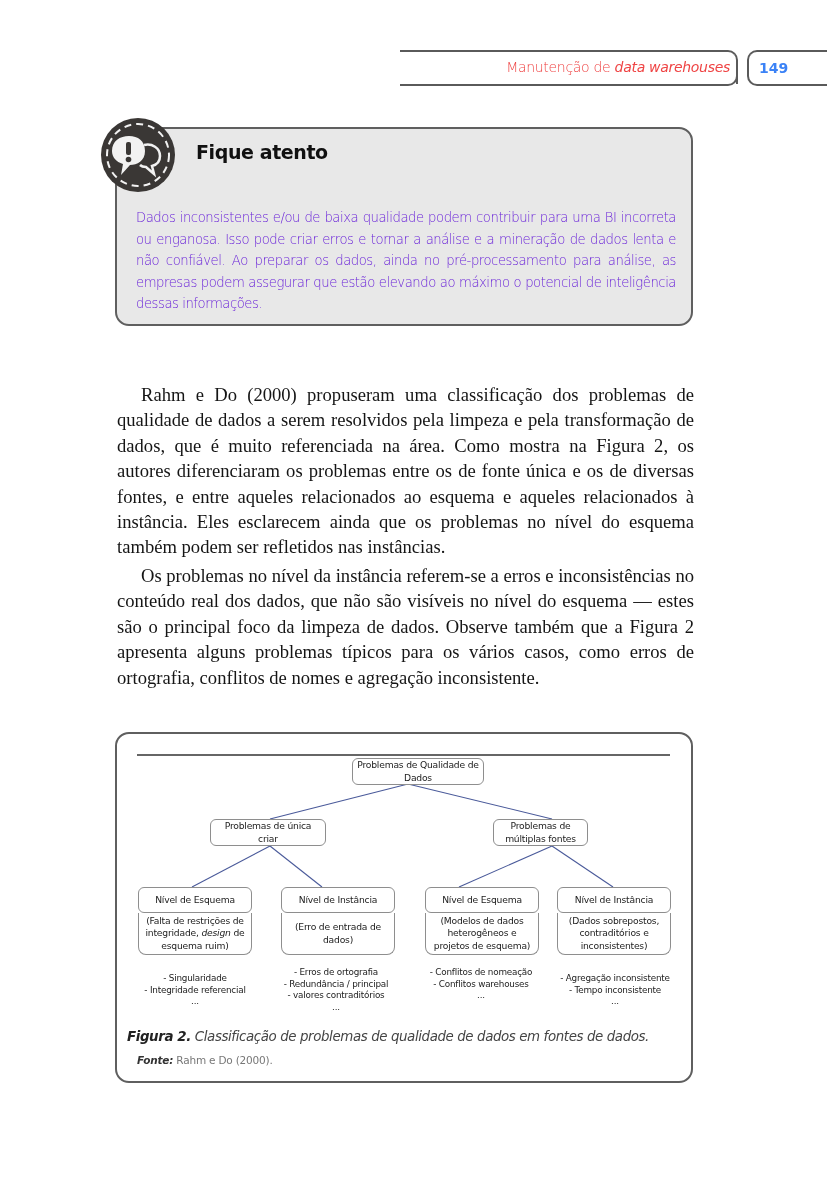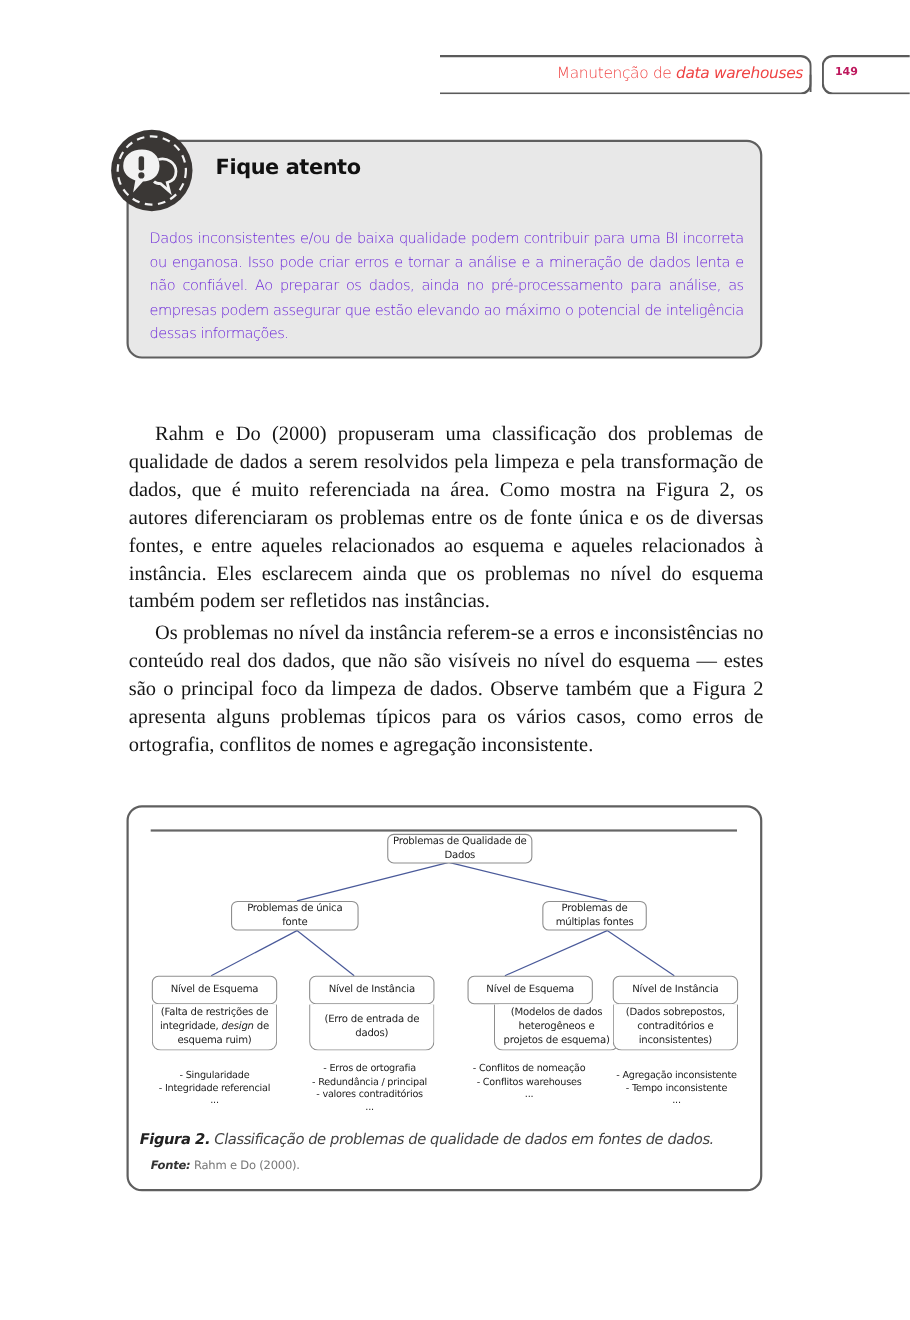--- a/index.html
+++ b/index.html
@@ -4,21 +4,21 @@
 <style>
   html, body { margin: 0; padding: 0; background: #ffffff; }
   body { width: 827px; height: 1200px; position: relative; overflow: hidden; font-family: "Liberation Sans", sans-serif; color: #222; }
 
   
   .hdr-line { position: absolute; left: 400px; top: 50px; width: 338px; height: 34px; border: 2px solid #5a5a5a; border-left: none; border-bottom: none; border-radius: 0 10px 0 0; box-sizing: border-box; }
   .hdr-line2 { position: absolute; left: 400px; top: 50px; width: 338px; height: 36px; border-right: 2px solid #5a5a5a; border-bottom: 2px solid #5a5a5a; border-radius: 0 0 10px 0; box-sizing: border-box; clip-path: inset(18px 0 0 0); }
   .hdr-title { position: absolute; left: 400px; top: 59px; width: 330px; text-align: right; font-size: 14px; color: #ef4444; font-family: "DejaVu Sans", sans-serif; font-weight: 300; letter-spacing: -0.3px; }
   .hdr-title i { font-style: italic; }
   .hdr-page { position: absolute; left: 747px; top: 50px; width: 100px; height: 36px; border: 2px solid #5a5a5a; border-right: none; border-radius: 10px 0 0 10px; box-sizing: border-box; }
-  .hdr-page span { position: absolute; left: 10px; top: 8px; font-weight: bold; font-size: 10px; color: #be185d; font-family: "DejaVu Sans", sans-serif; }
+  .hdr-page span { position: absolute; left: 10px; top: 8px; font-weight: bold; font-size: 14px; color: #3b82f6; font-family: "DejaVu Sans", sans-serif; }
 
   
   .callout { position: absolute; left: 115px; top: 127px; width: 578px; height: 199px; background: #e8e8e8; border: 2px solid #5f5f5f; border-radius: 14px; box-sizing: border-box; }
   .callout-icon { position: absolute; left: 100px; top: 117px; width: 76px; height: 76px; }
   .callout-title { position: absolute; left: 196px; top: 141px; font-family: "DejaVu Sans", sans-serif; font-weight: 900; font-size: 19px; color: #111; letter-spacing: -0.4px; }
   .callout-text { position: absolute; left: 136px; top: 207px; width: 540px; font-family: "DejaVu Sans", sans-serif; font-size: 13.2px; line-height: 21.6px; color: #6d28d9; font-weight: 300; text-align: justify; letter-spacing: -0.45px; }
 
   
   .body-text { position: absolute; left: 117px; width: 577px; font-family: "Liberation Serif", serif; font-size: 18.6px; line-height: 25.4px; color: #151515; text-align: justify; }
   .body-text p { margin: 0; text-indent: 24px; }
@@ -77,33 +77,33 @@
     <line x1="408" y1="784" x2="270" y2="819"></line>
     <line x1="408" y1="784" x2="552" y2="819"></line>
     <line x1="270" y1="846" x2="192" y2="887"></line>
     <line x1="270" y1="846" x2="322" y2="887"></line>
     <line x1="552" y1="846" x2="459" y2="887"></line>
     <line x1="552" y1="846" x2="613" y2="887"></line>
   </g>
 </svg>
 
 <div class="node" style="left:352px; top:758px; width:132px; height:27px;">Problemas de Qualidade de Dados</div>
-<div class="node" style="left:210px; top:819px; width:116px; height:27px;">Problemas de única fonte</div>
+<div class="node" style="left:210px; top:819px; width:116px; height:27px;">Problemas de única criar</div>
 <div class="node" style="left:493px; top:819px; width:95px; height:27px;">Problemas de múltiplas fontes</div>
 
 <div class="node" style="left:138px; top:887px; width:114px; height:26px;">Nível de Esquema</div>
 <div class="node desc" style="left:138px; top:913px; width:114px; height:42px;">
     <span><span>(Falta de restrições de integridade, </span><i>design</i><span> de esquema ruim)</span></span>
   </div>
 
 <div class="node" style="left:281px; top:887px; width:114px; height:26px;">Nível de Instância</div>
 <div class="node desc" style="left:281px; top:913px; width:114px; height:42px;">(Erro de entrada de dados)</div>
 
 <div class="node" style="left:425px; top:887px; width:114px; height:26px;">Nível de Esquema</div>
-<div class="node desc" style="left:425px; top:913px; width:114px; height:42px;margin-left:24px;">(Modelos de dados heterogêneos e projetos de esquema)</div>
+<div class="node desc" style="left:425px; top:913px; width:114px; height:42px;">(Modelos de dados heterogêneos e projetos de esquema)</div>
 
 <div class="node" style="left:557px; top:887px; width:114px; height:26px;">Nível de Instância</div>
 <div class="node desc" style="left:557px; top:913px; width:114px; height:42px;">(Dados sobrepostos, contraditórios e inconsistentes)</div>
 
 <div class="list" style="left:138px; top:973px; width:114px;">
   <div>- Singularidade</div>
   <div>- Integridade referencial</div>
   <div>...</div>
 </div>
 <div class="list" style="left:276px; top:967px; width:120px;">

